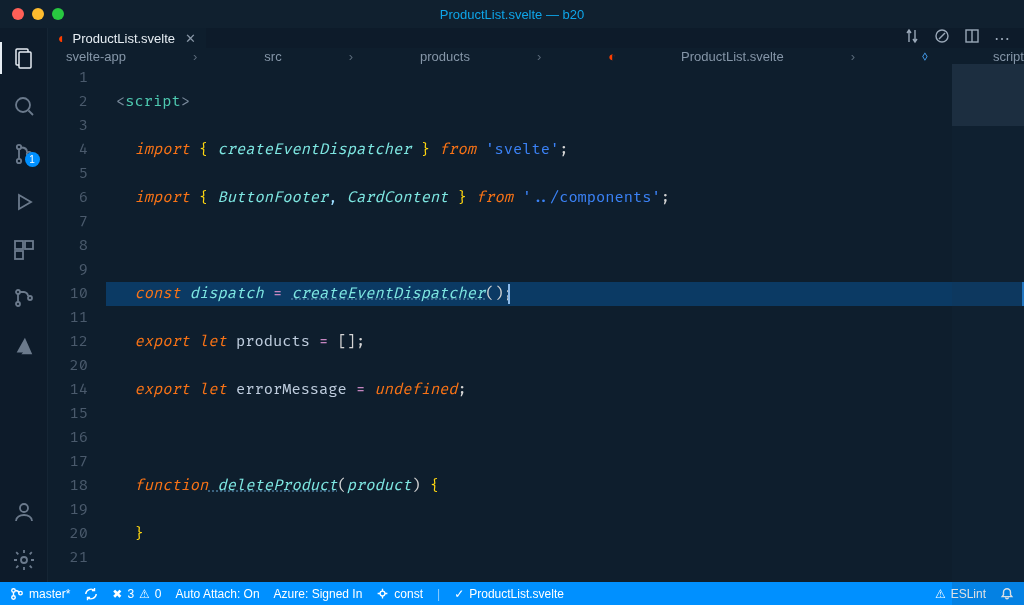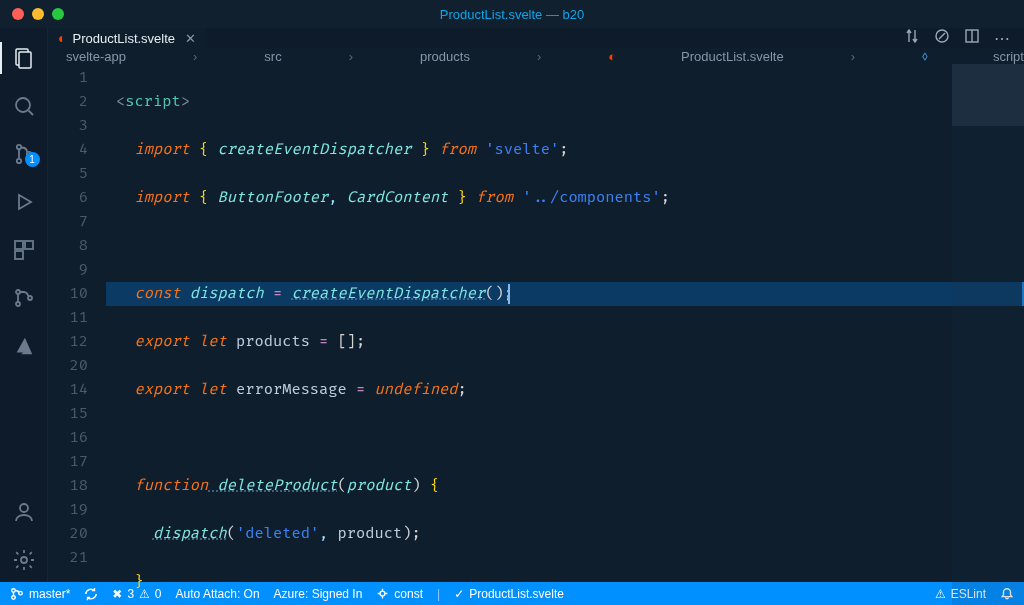--- a/index.html
+++ b/index.html
@@ -208,21 +208,20 @@
       <div class="code">
 <div class="code-line"><span class="p">&lt;</span><span class="tg">script</span><span class="p">&gt;</span></div>
 <div class="code-line">  <span class="kw">import</span><span class="br"> { </span><span class="id">createEventDispatcher</span><span class="br"> } </span><span class="kw">from</span> <span class="st">'svelte'</span><span class="pn">;</span></div>
 <div class="code-line">  <span class="kw">import</span><span class="br"> { </span><span class="id">ButtonFooter</span><span class="cm">, </span><span class="id">CardContent</span><span class="br"> } </span><span class="kw">from</span> <span class="st">'../components'</span><span class="pn">;</span></div>
 <div class="code-line"></div>
 <div class="code-line hl">  <span class="kw">const</span><span class="id"> dispatch </span><span class="op">= </span><span class="fn">createEventDispatcher</span><span class="pn">();</span><span class="cursor" style="left:402px"></span></div>
 <div class="code-line">  <span class="kw">export</span><span class="kw"> let </span><span class="vr">products</span><span class="op"> = </span><span class="pn">[]</span><span class="pn">;</span></div>
 <div class="code-line">  <span class="kw">export</span><span class="kw"> let </span><span class="vr">errorMessage</span><span class="op"> = </span><span class="kw">undefined</span><span class="pn">;</span></div>
 <div class="code-line"></div>
 <div class="code-line">  <span class="kw">function</span><span class="fn"> deleteProduct</span><span class="pn">(</span><span class="id">product</span><span class="pn">) </span><span class="br">{</span></div>
-<div class="code-line">    <span class="fn">dispatch</span><span class="pn">(</span><span class="st">'deleted'</span><span class="cm">, </span><span class="vr">product</span><span class="pn">);</span></div>
 <div class="code-line">  <span class="br">}</span></div>
 
 
 
 
 
 
 
 
 

